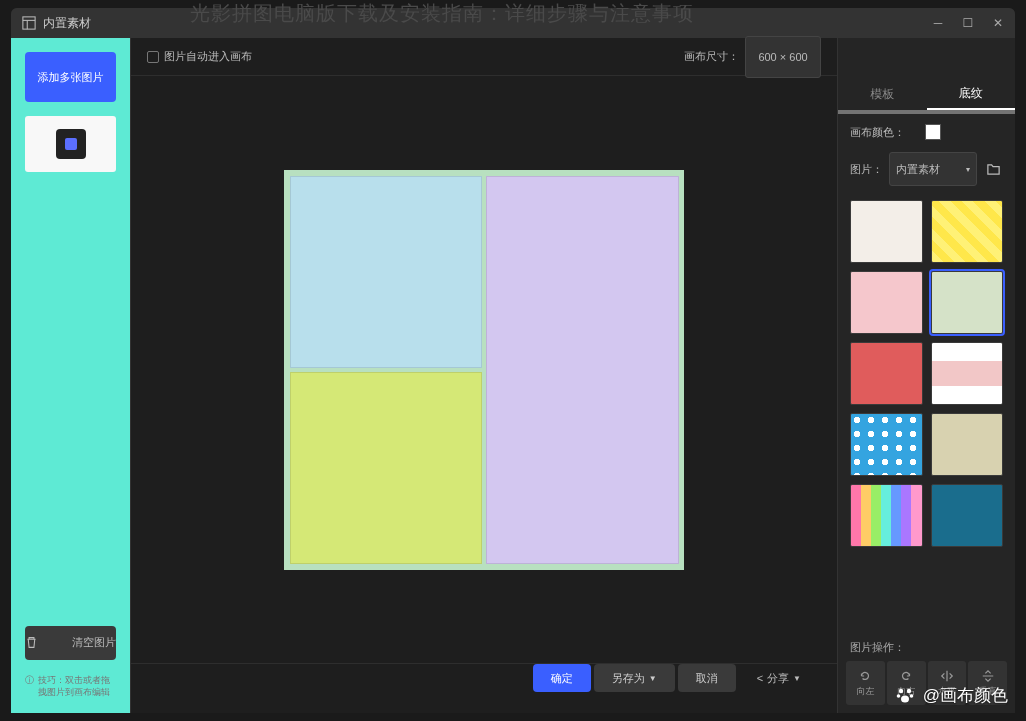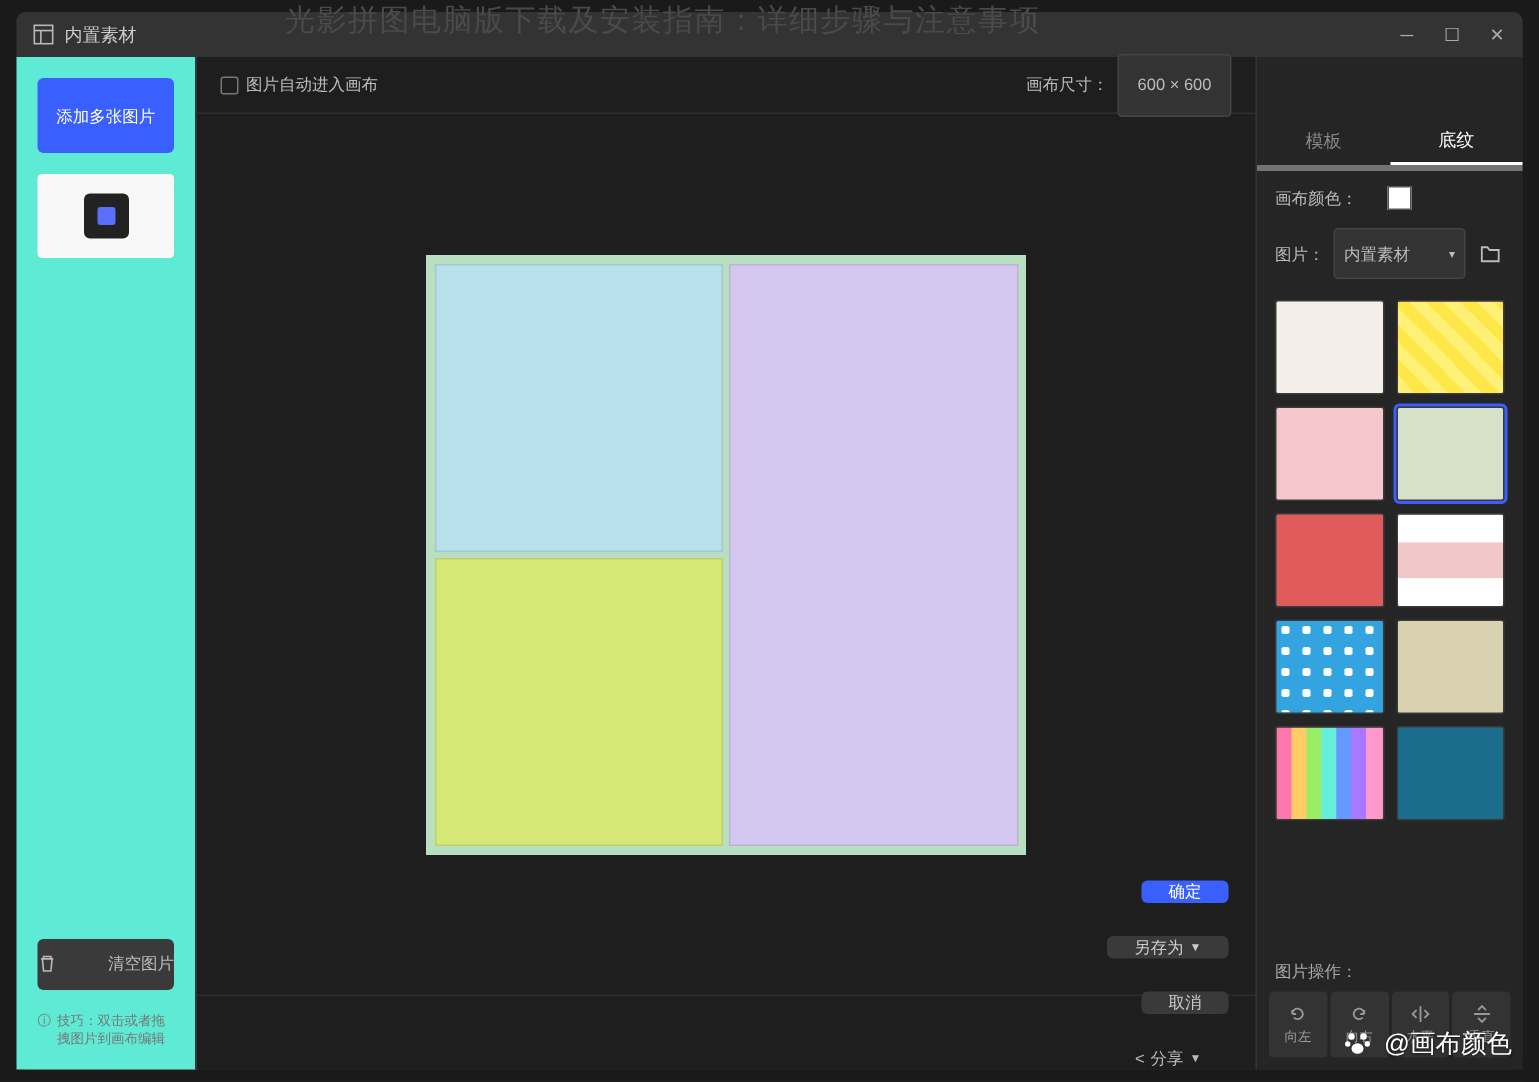--- a/index.html
+++ b/index.html
@@ -24,21 +24,21 @@
 .checkbox-row { display: flex; align-items: center; gap: 5px; color: #bbb; font-size: 11px; cursor: pointer; }
 .cbox { width: 12px; height: 12px; border: 1px solid #777; border-radius: 2px; }
 .size-row { display: flex; align-items: center; gap: 6px; margin-left: auto; color: #bbb; font-size: 11px; }
 .size-input { background: #333; border: 1px solid #444; color: #bbb; padding: 20px 8px; border-radius: 3px; width: 76px; height: 22px; font-size: 11px; text-align: center; }
 .canvas-area { flex: 1; display: flex; align-items: center; justify-content: center; }
 .canvas { width: 400px; height: 400px; background: #b8e0c0; position: relative; }
 .cell { position: absolute; border: 1px solid rgba(0,0,0,0.1); }
 .cell-tl { left: 6px; top: 6px; width: 192px; height: 192px; background: #b8dfec; }
 .cell-bl { left: 6px; top: 202px; width: 192px; height: 192px; background: #d5e876; }
 .cell-r { left: 202px; top: 6px; width: 193px; height: 388px; background: #d3c7f0; }
-.bottom-bar { height: 50px; display: flex; align-items: flex-end; justify-content: flex-end; gap: 22px; padding: 0 18px; border-top: 1px solid #2e2e2e; flex-direction: column; }
+.bottom-bar { height: 50px; display: flex; align-items: flex-start; justify-content: flex-end; gap: 3px; padding: 0 18px; border-top: 1px solid #2e2e2e; }
 .btn { height: 28px; padding: 0 18px; border-radius: 4px; font-size: 11px; display: flex; align-items: center; cursor: pointer; gap: 4px; }
 .btn-primary { background: #3a5fff; color: #fff; }
 .btn-dark { background: #3a3a3a; color: #ccc; }
 .btn-ghost { color: #bbb; }
 .right-panel { width: 178px; background: #252525; display: flex; flex-direction: column; border-left: 1px solid #333; }
 .tabs { height: 36px; display: flex; border-bottom: 4px solid #737373; margin-top: 40px; }
 .tab { flex: 1; display: flex; align-items: center; justify-content: center; font-size: 12px; color: #888; cursor: pointer; }
 .tab.active { color: #fff; border-bottom: 2px solid #fff; }
 .panel-row { padding: 10px 12px; display: flex; align-items: center; gap: 20px; color: #bbb; font-size: 11px; }
 .color-swatch { width: 16px; height: 16px; background: #fff; border: 1px solid #555; cursor: pointer; }

